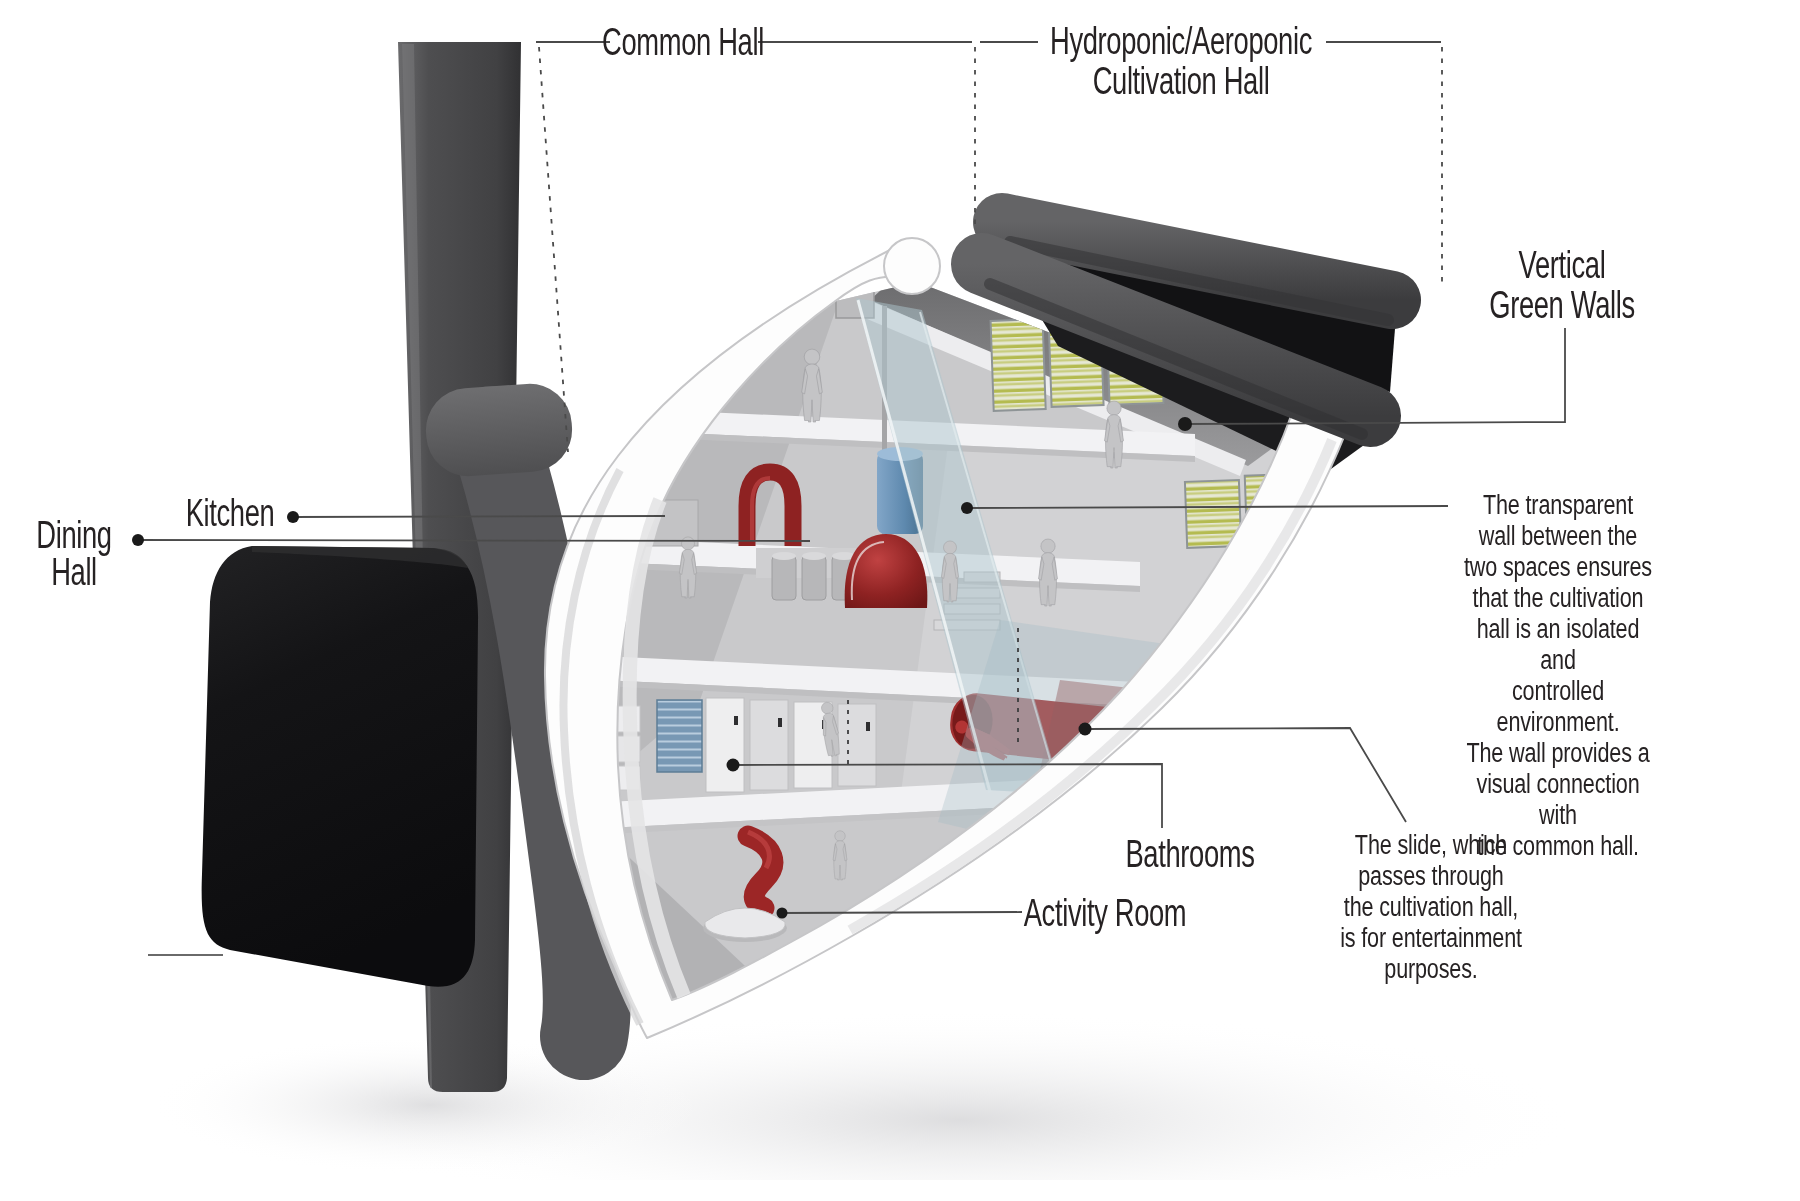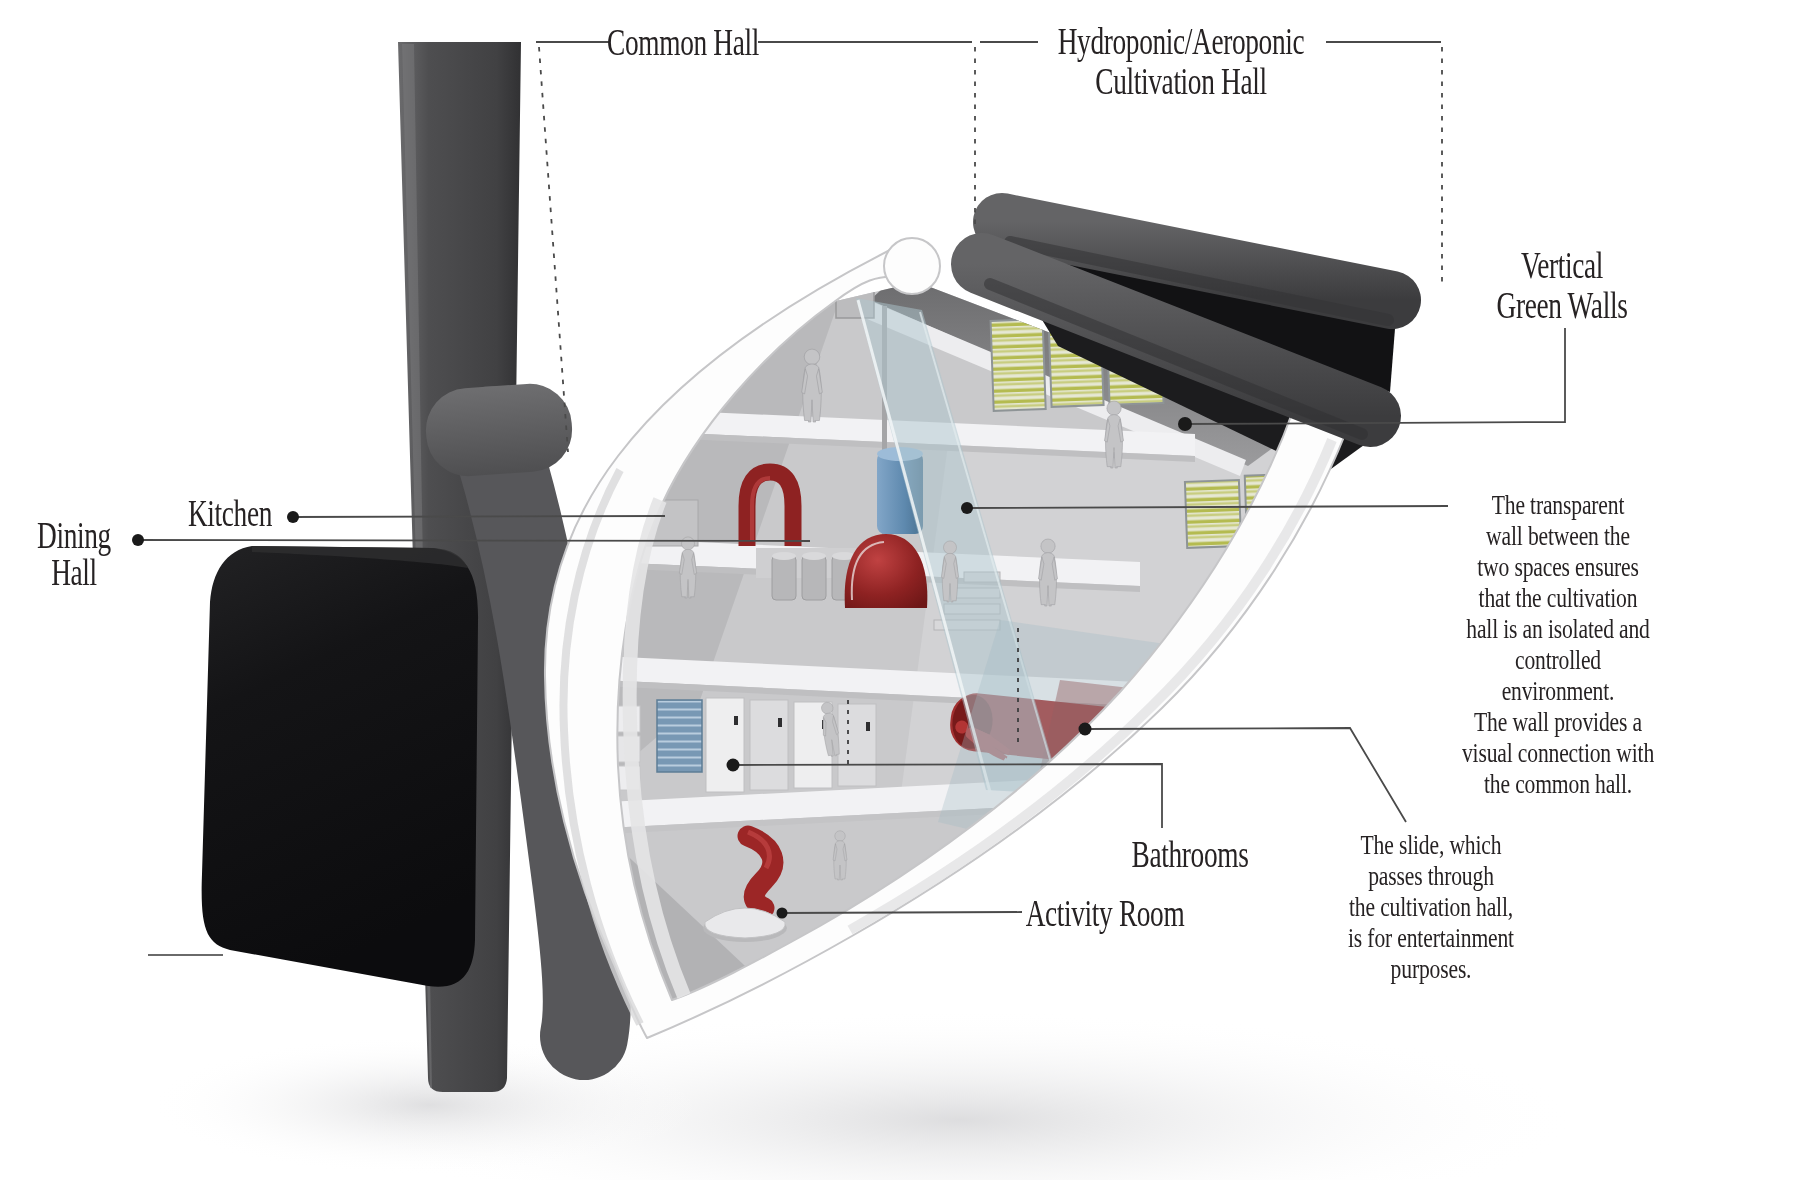--- a/index.html
+++ b/index.html
@@ -1,18 +1,18 @@
 <!DOCTYPE html>
 <html><head>
 <meta charset="utf-8">
 <style>
   html,body{margin:0;padding:0;background:#fff;}
   .canvas{
     position:relative;width:1800px;height:1180px;overflow:hidden;background:#5eead4;
-    font-family:Liberation Serif, serif;color:#2a2627;
+    font-family:Liberation Sans, sans-serif;color:#2a2627;
   }
   .art{position:absolute;left:0;top:0;width:1800px;height:1201px;}
   .lbl{
     position:absolute;font-size:38px;line-height:40px;font-weight:400;
     white-space:pre-line;text-align:center;letter-spacing:-0.5px;
     transform:translateX(-50%) scaleX(0.72);color:#262223;
   }
   .para{
     position:absolute;font-size:27px;line-height:31px;white-space:pre-line;
     text-align:center;letter-spacing:-0.2px;

